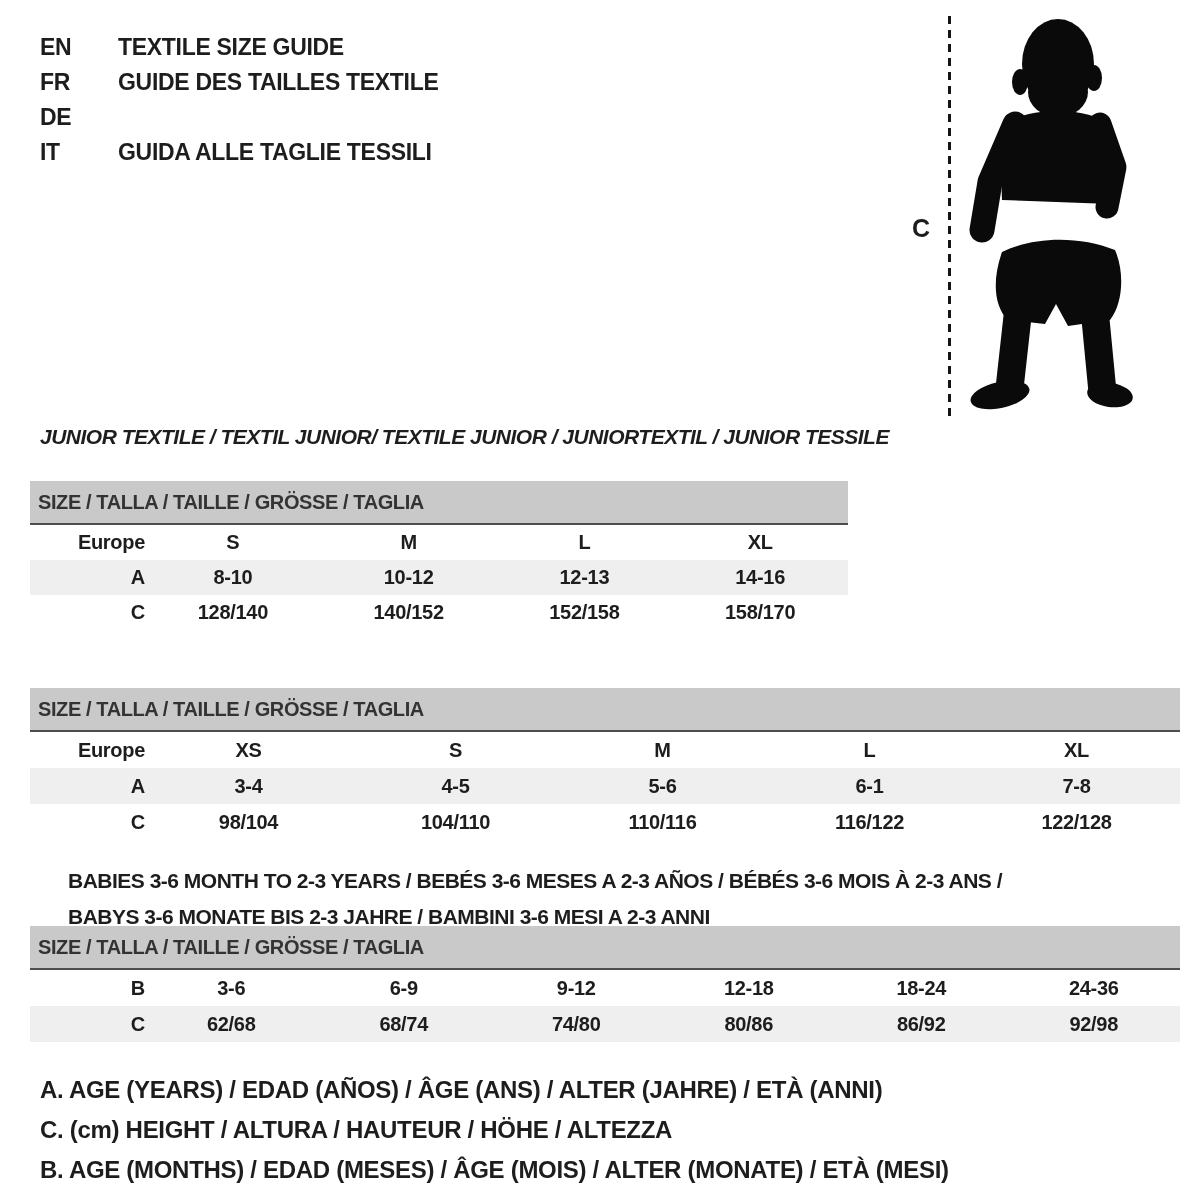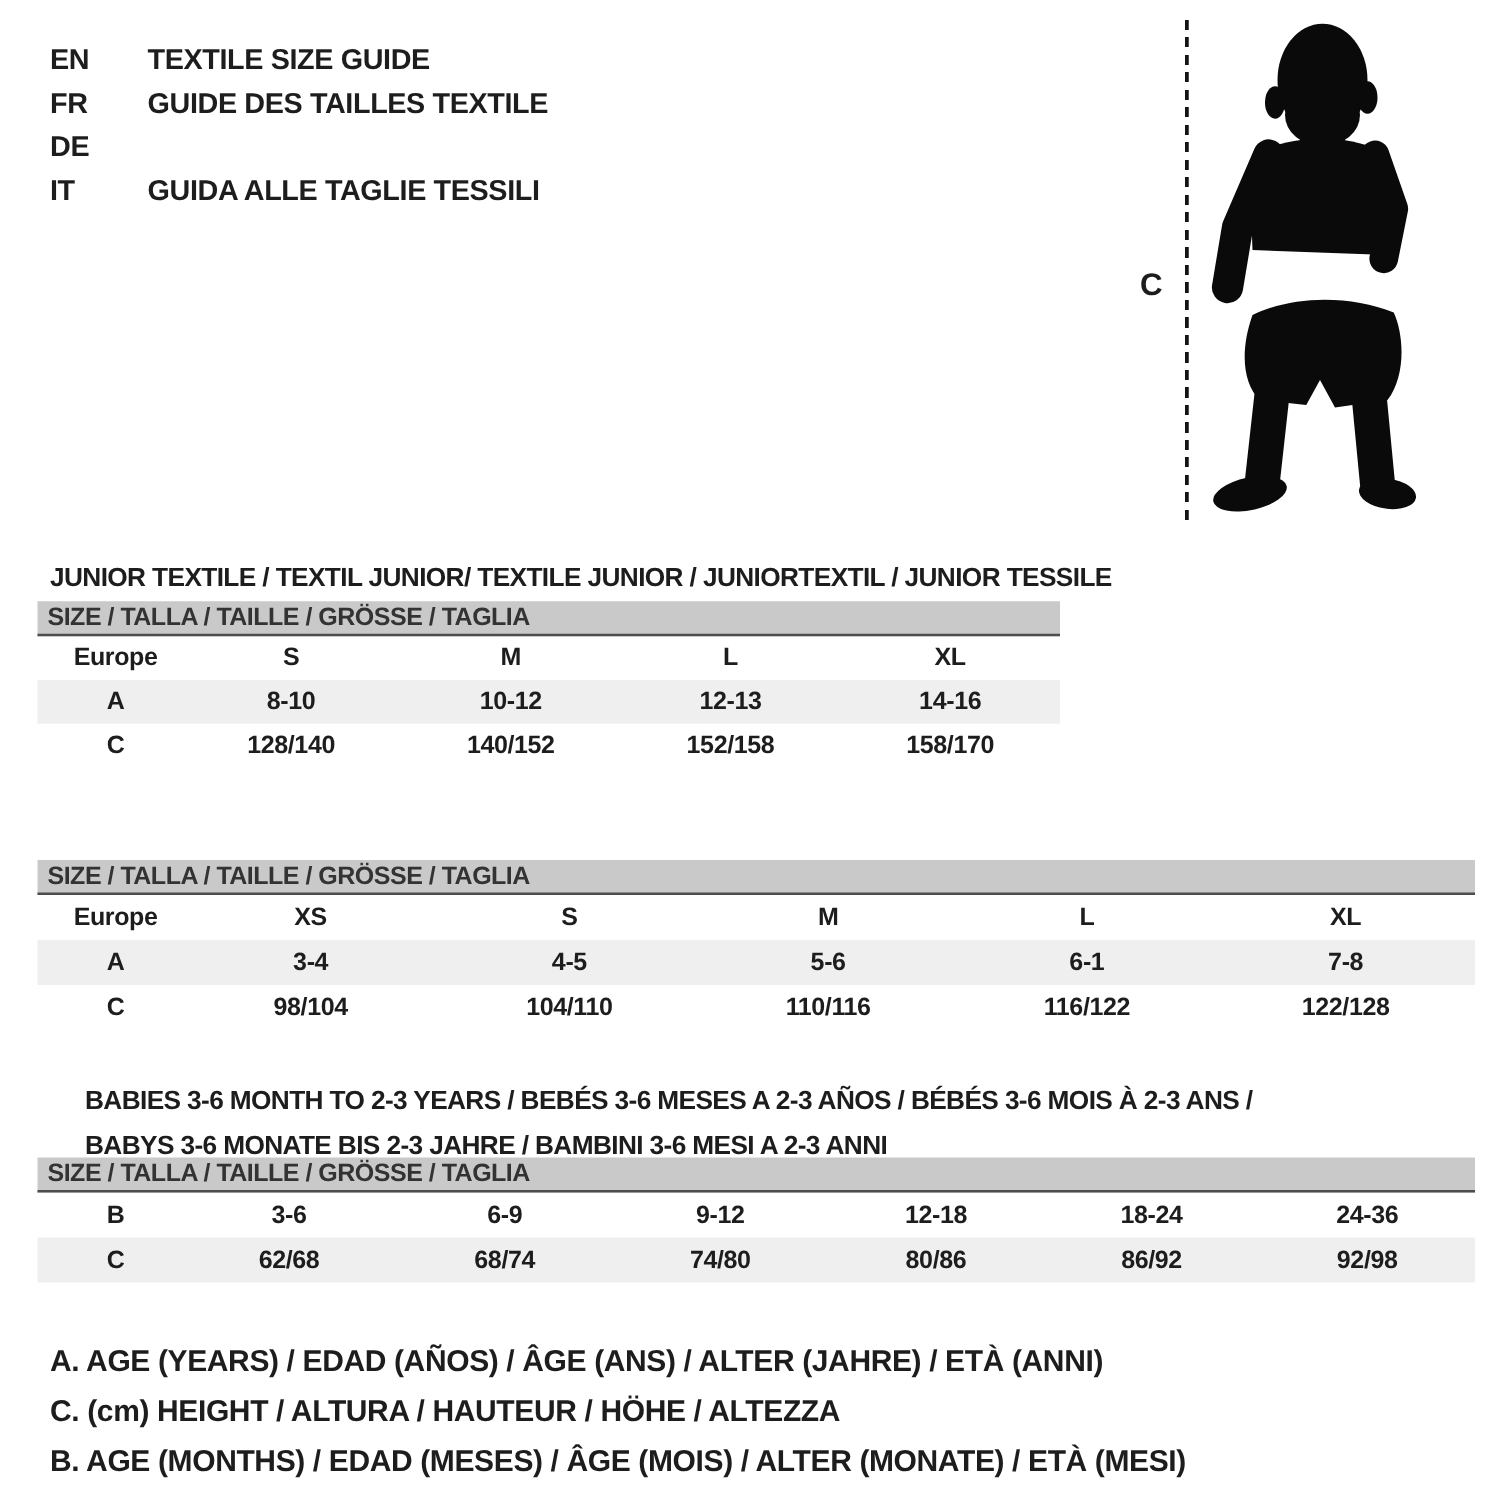--- a/index.html
+++ b/index.html
@@ -14,35 +14,35 @@
   .lang-block{position:absolute;left:40px;top:30px;}
   .lang-row{display:flex;height:35px;align-items:center;font-size:23px;}
   .lang-code{width:78px;}
   
   .dash-line{position:absolute;left:948px;top:16px;width:3px;height:400px;
     background-image:repeating-linear-gradient(to bottom,#141414 0 8px,transparent 8px 14px);}
   .figure-c{position:absolute;left:912px;top:214px;font-size:25px;}
   .silhouette{position:absolute;left:960px;top:12px;}
   
   .sec-title{position:absolute;left:40px;font-size:21px;letter-spacing:-0.5px;white-space:nowrap;}
-  #junior-title{top:434px;}
+  #junior-title{top:408px;font-style:italic;}
   #children-title{top:640px;}
   #babies-title{top:846px;line-height:36px;white-space:normal;width:1000px;margin-left:28px;}
   .sub-size{font-size:13px;vertical-align:sub;}
   
   .table{position:absolute;left:30px;}
-  .size-bar{height:28px;background:var(--size-bar-bg,#c9c9c9);
+  .size-bar{height:44px;background:var(--size-bar-bg,#c9c9c9);
     border-bottom:2px solid var(--size-bar-border,#4d4d4d);
     display:flex;align-items:center;padding-left:8px;box-sizing:border-box;
     font-size:20px;color:#333;}
   .size-bar span{letter-spacing:-0.4px;}
   .trow{display:grid;align-items:center;font-size:20px;}
   .trow.shaded{background:var(--row-shaded-bg,#efefef);}
   .cell{text-align:center;}
-  .cell.label{text-align:center;padding-left:10px;}
+  .cell.label{text-align:right;padding-left:10px;}
   #junior-table{top:481px;width:818px;}
   #junior-table .trow{grid-template-columns:115px repeat(4,1fr);height:35px;}
   #children-table{top:688px;width:1150px;}
   #children-table .trow{grid-template-columns:115px repeat(5,1fr);height:36px;}
   #babies-table{top:926px;width:1150px;}
   #babies-table .trow{grid-template-columns:115px repeat(6,1fr);height:36px;}
   
   .legend{position:absolute;left:40px;top:1070px;font-size:24px;line-height:40px;}
 </style>
 </head>

